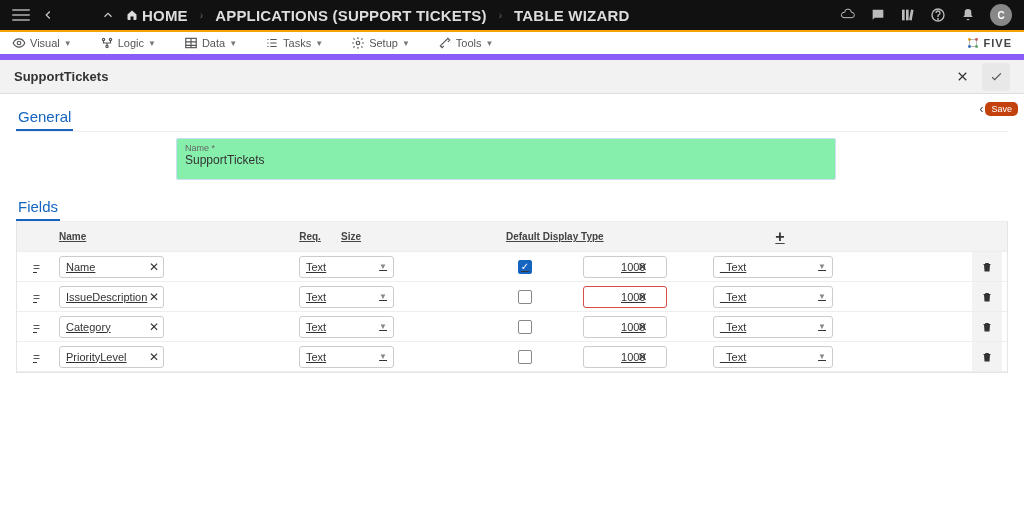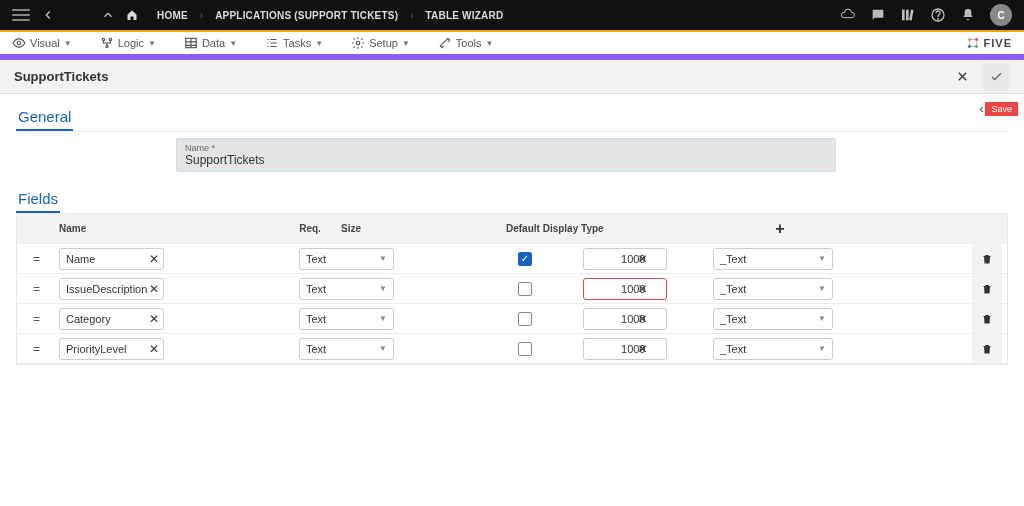--- a/index.html
+++ b/index.html
@@ -4,21 +4,21 @@
 <style>
   * { box-sizing: border-box; margin: 0; padding: 0; font-family: Arial, Helvetica, sans-serif; }
   body { width: 1024px; height: 506px; background: #fff; color: #333; font-size: 11px; overflow: hidden; }
 
   
   .topbar { background: #111; height: 30px; display: flex; align-items: center; padding: 0 12px; color: #ddd; }
   .topbar .left { display: flex; align-items: center; gap: 6px; }
   .topbar .hamburger { width: 18px; height: 18px; display:flex; flex-direction:column; justify-content:center; gap:3px; cursor:pointer;}
   .topbar .hamburger span{display:block;height:2px;background:#888;border-radius:1px;}
   .topbar .navbtn { width: 24px; height:24px; display:flex;align-items:center;justify-content:center;color:#ccc; }
-  .topbar .crumb { display:flex; align-items:center; gap:19px; font-weight:bold; font-size:10px; letter-spacing:0.2px;}
+  .topbar .crumb { display:flex; align-items:center; gap:4px; font-weight:bold; font-size:15px; letter-spacing:0.2px;}
   .topbar .sep { color:#666; margin:0 6px; font-size:10px;}
   .topbar .spacer { flex:1; }
   .topbar .ricon { width:24px;height:24px;display:flex;align-items:center;justify-content:center;color:#bbb;margin-left:6px;}
   .topbar .avatar{width:22px;height:22px;border-radius:50%;background:#888;display:flex;align-items:center;justify-content:center;margin-left:10px;color:#fff;font-size:10px;font-weight:bold;}
 
   .accent { height:2px; background:#f5a200;}
 
   
   .menubar { height:28px; border-bottom:6px solid #8b5cf6; display:flex; align-items:center; padding:0 12px; position:relative;}
   .menuitem { display:flex; align-items:center; gap:4px; margin-right:28px; color:#555; font-size:11px; cursor:pointer;}
@@ -36,32 +36,32 @@
   .pageheader .hdrbtn.check{background:#e8e8e8;margin-left:6px;}
 
   
   .content{padding:10px 16px;position:relative;}
   .tab-row{display:flex;gap:20px;border-bottom:1px solid #eee;margin-bottom:6px;}
   .tab{padding:4px 2px;font-size:15px;color:#888;cursor:pointer;}
   .tab.active{color:#1565c0;font-weight:500;border-bottom:2px solid #1565c0;}
 
   .save-pill{position:absolute;right:6px;top:8px;display:flex;align-items:center;}
   .save-pill .chev{font-size:12px;color:#444;}
-  .save-pill .badge{background:#ef4444;color:#fff;font-size:9px;padding:2px 6px;border-radius:0;margin-left:2px;}
-
-  .name-field{margin-left:160px;width:660px;background:#e5e5e5;border:1px solid #c9def2;border-radius:2px;padding:4px 8px 4px 8px;margin-bottom:14px;}
+  .save-pill .badge{background:#c2410c;color:#fff;font-size:9px;padding:2px 6px;border-radius:5px;margin-left:2px;}
+
+  .name-field{margin-left:160px;width:660px;background:#86efac;border:1px solid #c9def2;border-radius:2px;padding:4px 8px 12px 8px;margin-bottom:14px;}
   .name-field .lbl{font-size:9px;color:#666;}
   .name-field .val{font-size:12px;color:#333;}
 
   
   .tab-row2{border-bottom:1px solid #eee;margin-bottom:0;}
   .ftable{display:flex;flex-direction:column;border:1px solid #e5e5e5;border-top:none;margin-top:0;}
   .frow{display:flex;align-items:center;height:30px;border-bottom:1px solid #eee;}
   .frow.head{background:#f3f3f3;font-weight:bold;color:#444;font-size:10px;}
-  .fcell{padding:0 6px;display:flex;align-items:center;}
+  .fcell{padding:0 6px;display:flex;align-items:center;text-decoration:underline;}
   .c-drag{width:36px;justify-content:center;}
   .c-name{width:240px;}
   .c-type{width:215px;}
   .c-req{width:34px;justify-content:center;}
   .c-size{width:165px;justify-content:center;}
   .c-disp{width:265px;}
   .c-trash{width:30px;justify-content:center;background:#f3f3f3;align-self:stretch;}
 
   .ftable .frow:not(.head) .c-trash{cursor:pointer;}
   .inputbox{display:flex;align-items:center;border:1px solid #ccc;border-radius:3px;height:22px;padding:0 6px;background:#fff;}

